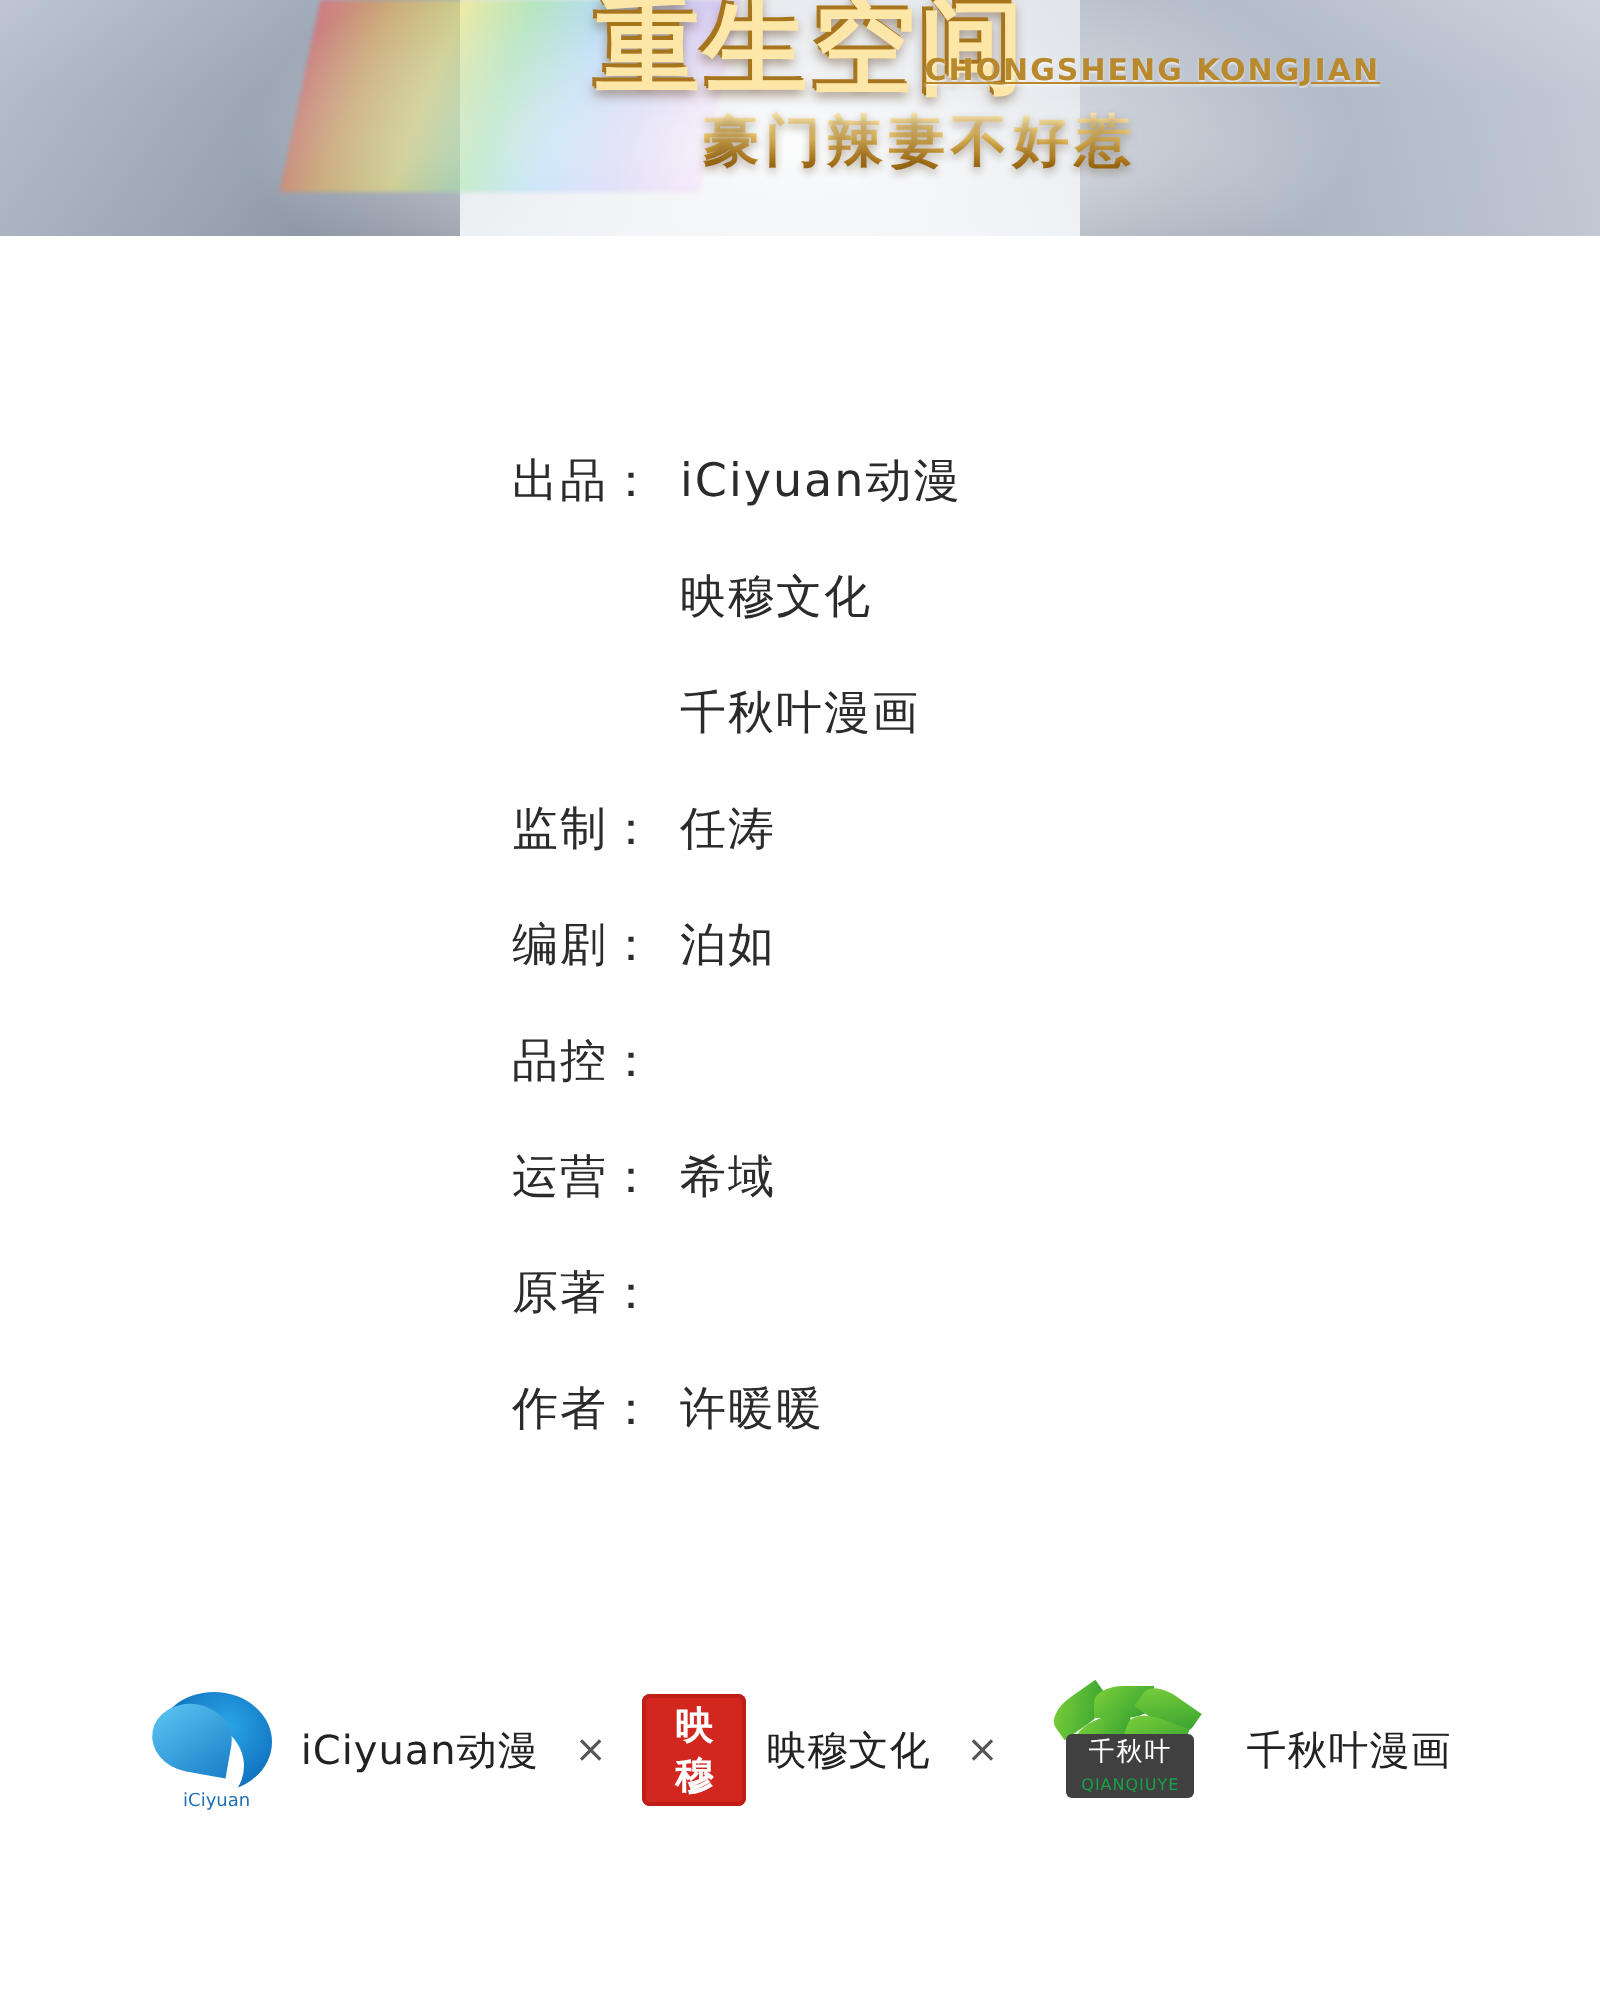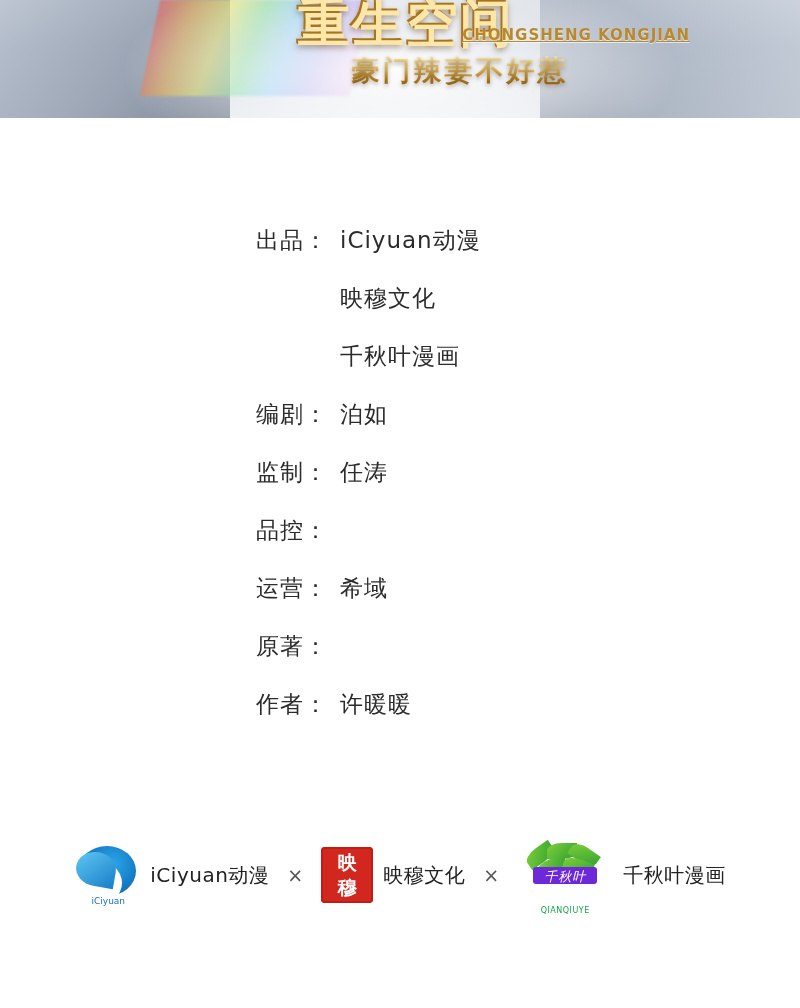--- a/index.html
+++ b/index.html
@@ -247,39 +247,37 @@
     background: linear-gradient(135deg, #7fd13b, #2f9e2f);
   }
   .logo-leaf .lf.a { left: 8px;  top: 2px;  transform: rotate(-35deg); }
   .logo-leaf .lf.b { left: 30px; top: -2px; transform: rotate(0deg); }
   .logo-leaf .lf.c { left: 52px; top: 2px;  transform: rotate(35deg); }
   .logo-leaf .lf.d { left: 20px; top: 14px; transform: rotate(-20deg); }
   .logo-leaf .lf.e { left: 46px; top: 14px; transform: rotate(20deg); }
   .logo-leaf .band {
     position: absolute;
     left: 16px; top: 22px;
-    width: 64px; height: 17px;
-    background: #6d28d9;
+    width: 64px; height: 32px;
+    background: #404040;
     border-radius: 3px;
     color: #fff;
     font-size: 13px;
     line-height: 19px;
     text-align: center;
     letter-spacing: 1px;
-    font-style: italic;
   }
   .logo-leaf .pin {
     position: absolute;
     left: 16px; top: 43px;
     width: 64px;
     text-align: center;
     font-size: 8px;
     color: #17a24a;
     letter-spacing: 0.5px;
-    margin-top: 18px;
   }
 </style>
 </head>
 <body>
 
 <div class="banner">
   <div class="banner-bg-left"></div>
   <div class="banner-bg-right"></div>
   <div class="rainbow"></div>
   <div class="banner-center-glow"></div>
@@ -299,27 +297,27 @@
     <span class="credit-label">出品：</span>
     <span class="credit-value">映穆文化</span>
   </div>
 
   <div class="credit-row cont">
     <span class="credit-label">出品：</span>
     <span class="credit-value">千秋叶漫画</span>
   </div>
 
   <div class="credit-row">
+    <span class="credit-label">监制：</span>
+    <span class="credit-value">任涛</span>
+  </div>
+
+  <div class="credit-row">
     <span class="credit-label">编剧：</span>
     <span class="credit-value">泊如</span>
-  </div>
-
-  <div class="credit-row">
-    <span class="credit-label">监制：</span>
-    <span class="credit-value">任涛</span>
   </div>
 
   <div class="credit-row">
     <span class="credit-label">品控：</span>
   </div>
 
   <div class="credit-row">
     <span class="credit-label">运营：</span>
     <span class="credit-value">希域</span>
   </div>

